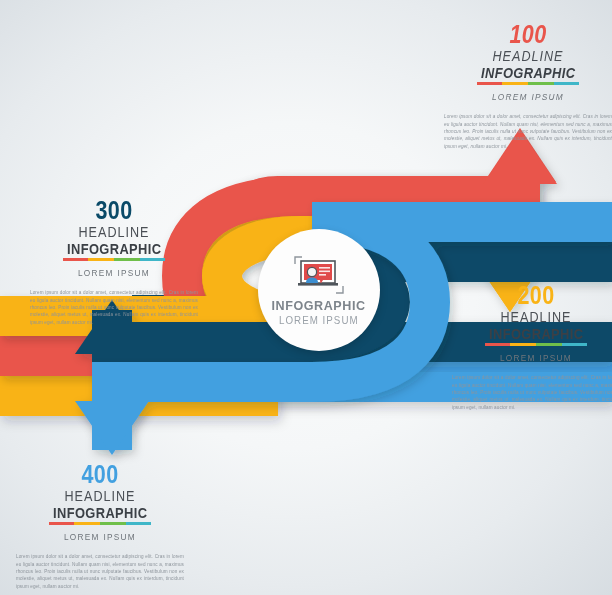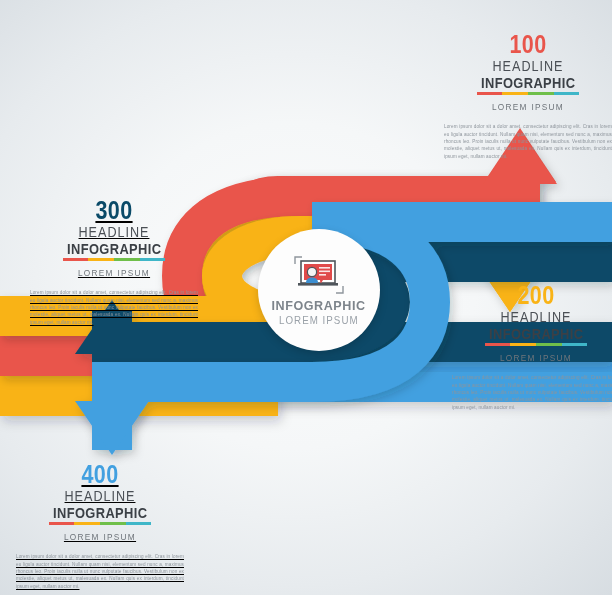--- a/index.html
+++ b/index.html
@@ -11,21 +11,21 @@
   #canvas{
     position:relative;width:612px;height:595px;
     background:
       radial-gradient(ellipse 78% 72% at 48% 48%, #fbfcfc 0%, #f5f7f8 38%, #e7ebee 70%, #d6dce1 100%);
   }
   .swirl{position:absolute;left:0;top:0;width:612px;height:595px;}
 
   
   .block{position:absolute;width:168px;}
   .block.right{text-align:center;}
-  .block.left{text-align:center;text-decoration:underline;}
+  .block.left{text-align:center;}
 
   .num{
     font-size:25px;font-weight:bold;letter-spacing:0.5px;
     line-height:1.0;margin:0 0 2px 0;
     font-family:"Liberation Sans Narrow","Liberation Sans",sans-serif;
     transform:scaleX(0.86);
   }
   .head{
     font-size:14px;font-weight:normal;color:#4a4f55;letter-spacing:1.1px;
     line-height:1.05;margin:0;transform:scaleX(0.9);
@@ -40,21 +40,21 @@
   .lorem{
     font-size:9px;color:#6f757b;letter-spacing:1.4px;margin-top:3px;
     transform:scaleX(0.92);
   }
   .body-txt{
     font-size:4.6px;line-height:1.62;color:#8d949b;text-align:justify;
     margin-top:11px;letter-spacing:0.12px;
   }
 
   
-  #blk-100{left:444px;top:32px;}
+  #blk-100{left:444px;top:22px;font-style:italic;}
   #blk-200{left:452px;top:283px;}
   #blk-300{left:30px;top:198px;}
   #blk-400{left:16px;top:462px;}
 
   
   #center-circle{
     position:absolute;left:258px;top:229px;width:122px;height:122px;
     border-radius:50%;background:#fdfdfd;
     box-shadow:0 3px 9px rgba(0,0,0,0.17);
     display:flex;flex-direction:column;align-items:center;justify-content:center;

